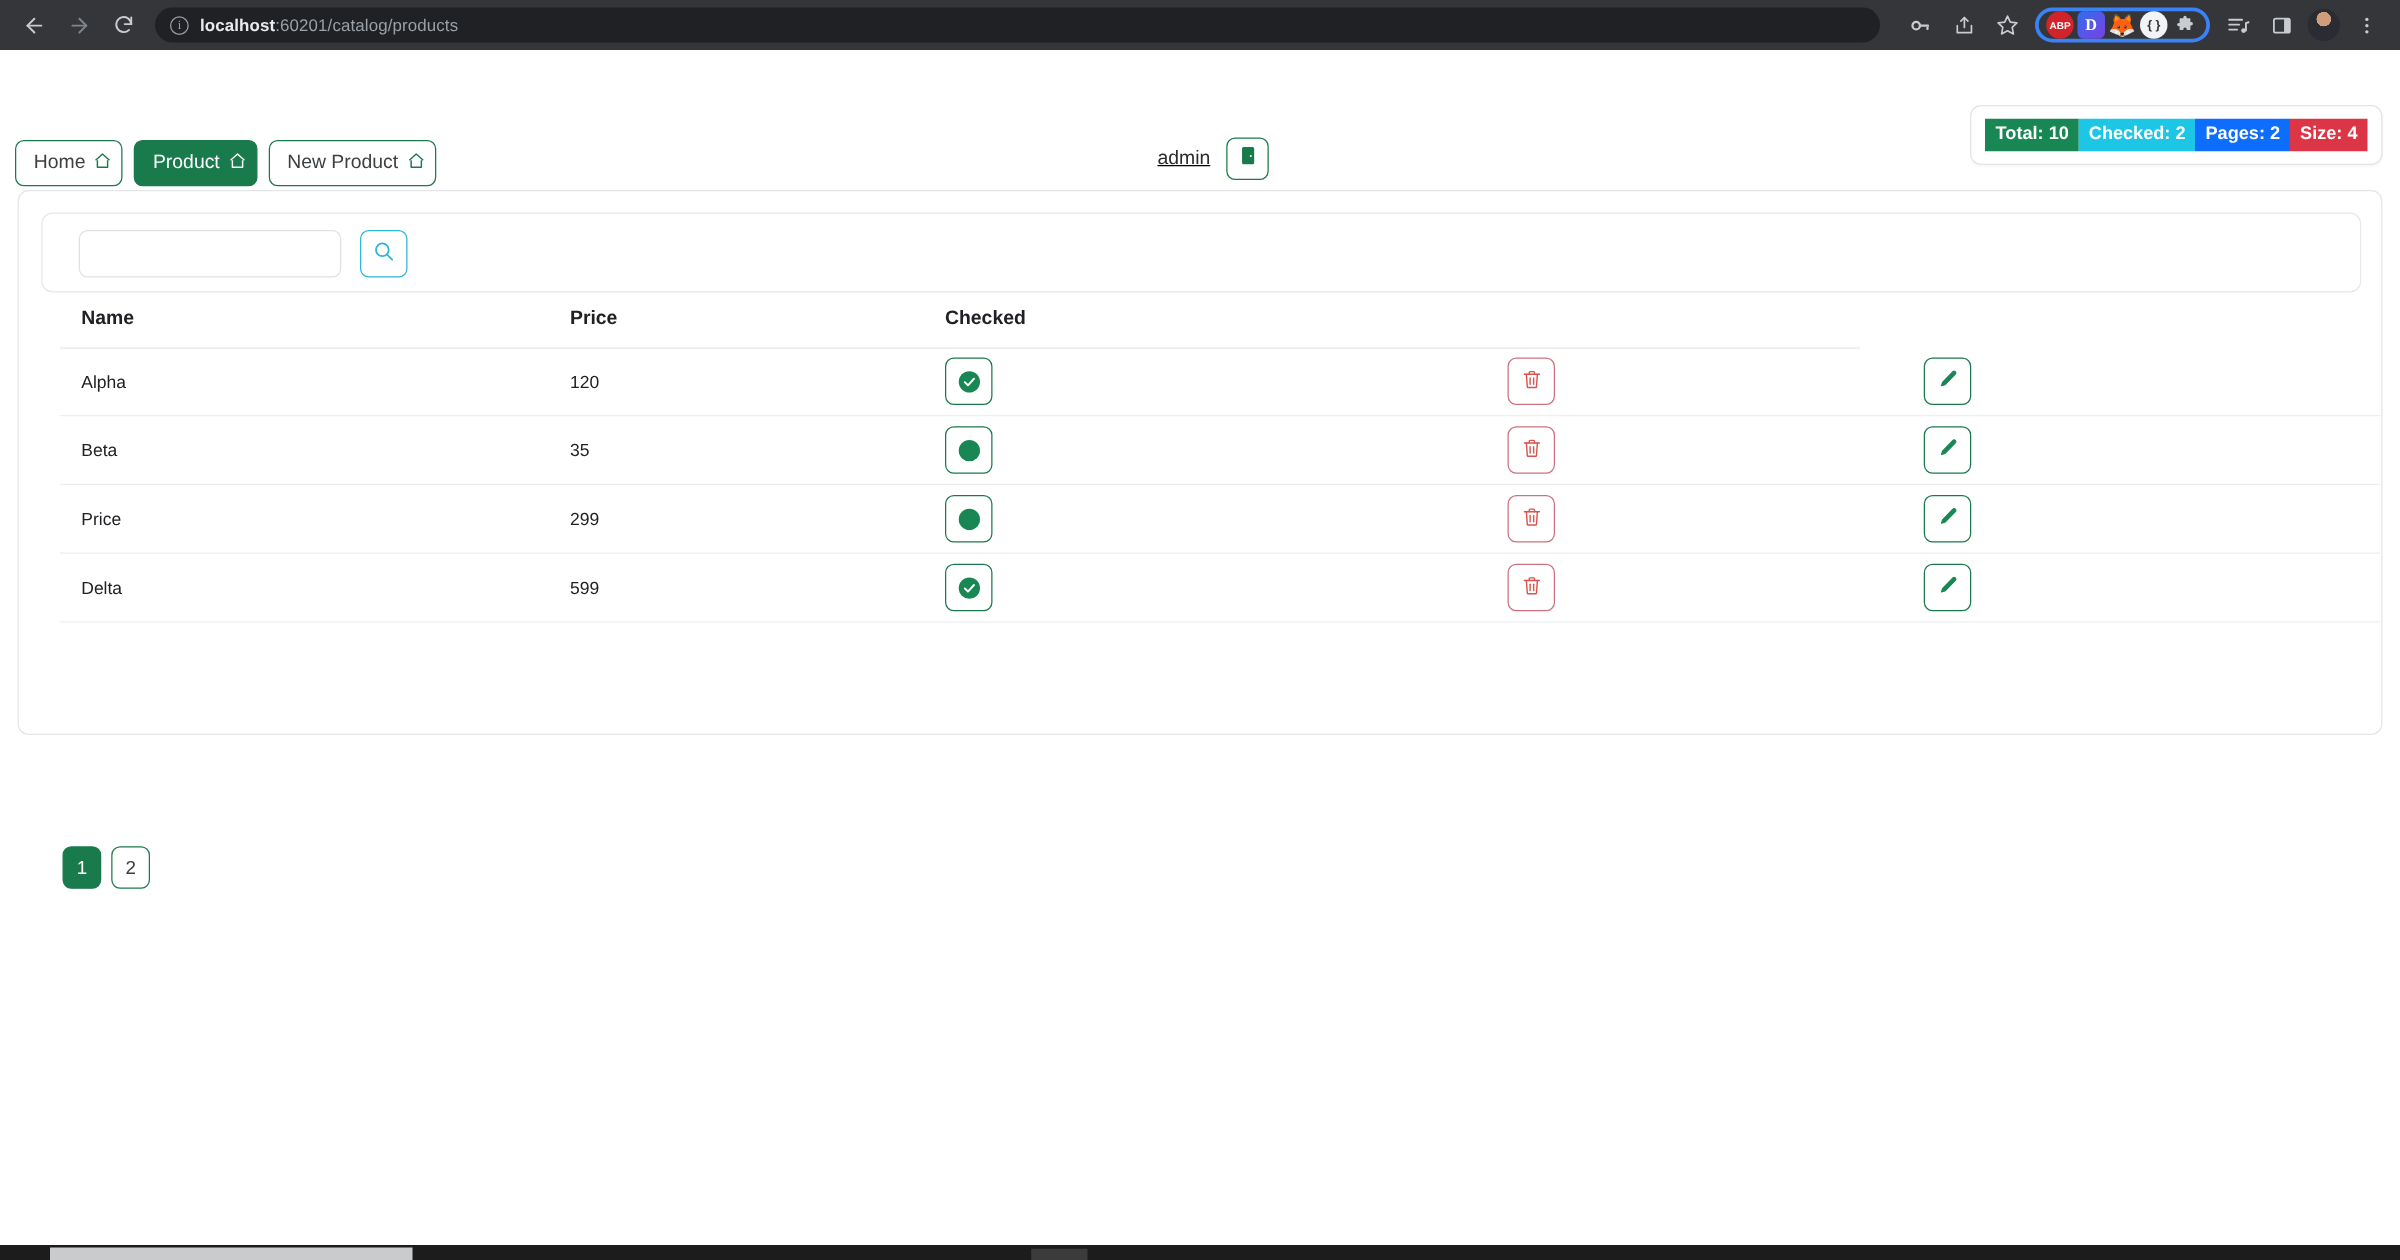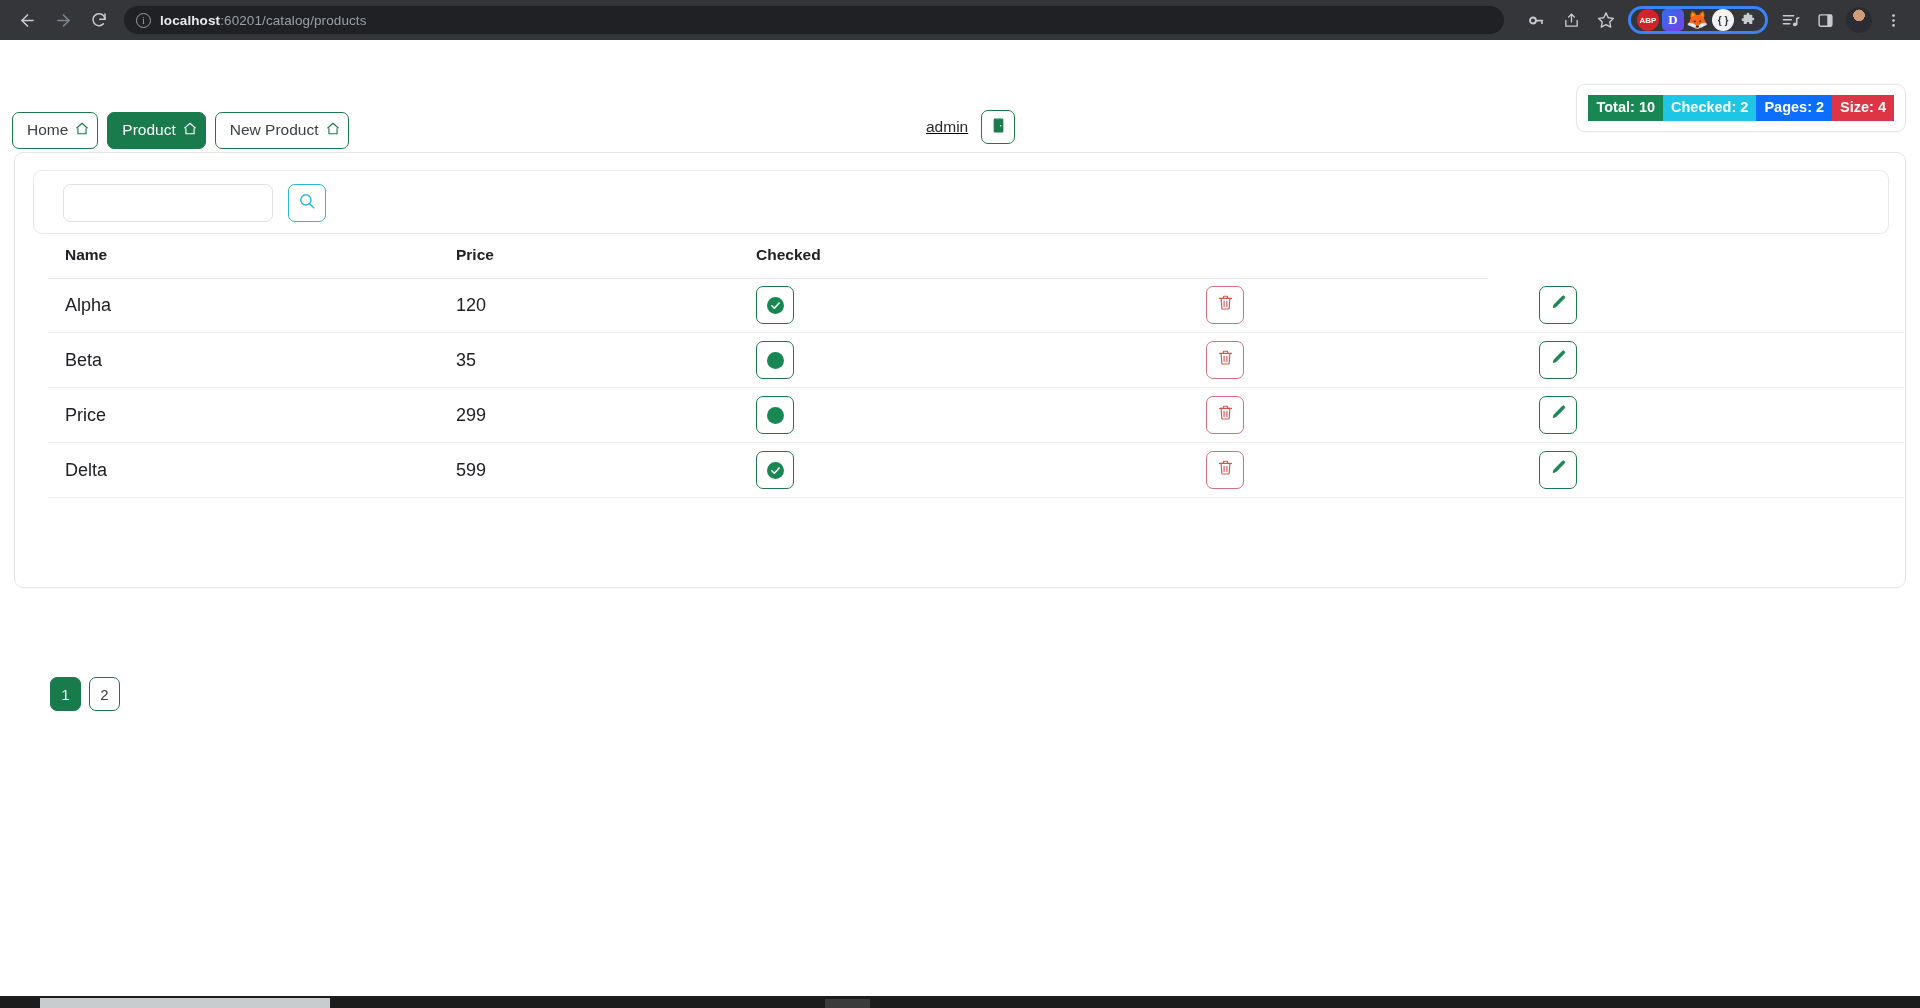--- a/index.html
+++ b/index.html
@@ -177,21 +177,21 @@
   .col-name    { width: 408px; padding-left: 17px; }
   .col-price   { width: 300px; }
   .col-checked { width: 450px; }
   .col-del     { width: 333px; }
   .col-edit    { width: 365px; }
 
   .tbl-row {
     display: flex; align-items: center;
     height: 55px;
     border-bottom: 1px solid #eceef0;
-    font-size: 18px; color: #202124;
+    font-size: 14px; color: #202124;
   }
   .tbl-row:first-of-type { }
 
   .chk-btn, .del-btn, .edit-btn {
     width: 38px; height: 38px;
     border-radius: 7px; background: #fff;
     display: flex; align-items: center; justify-content: center;
   }
   .chk-btn  { border: 1px solid #1b7a4d; }
   .del-btn  { border: 1px solid #d0707f; }

